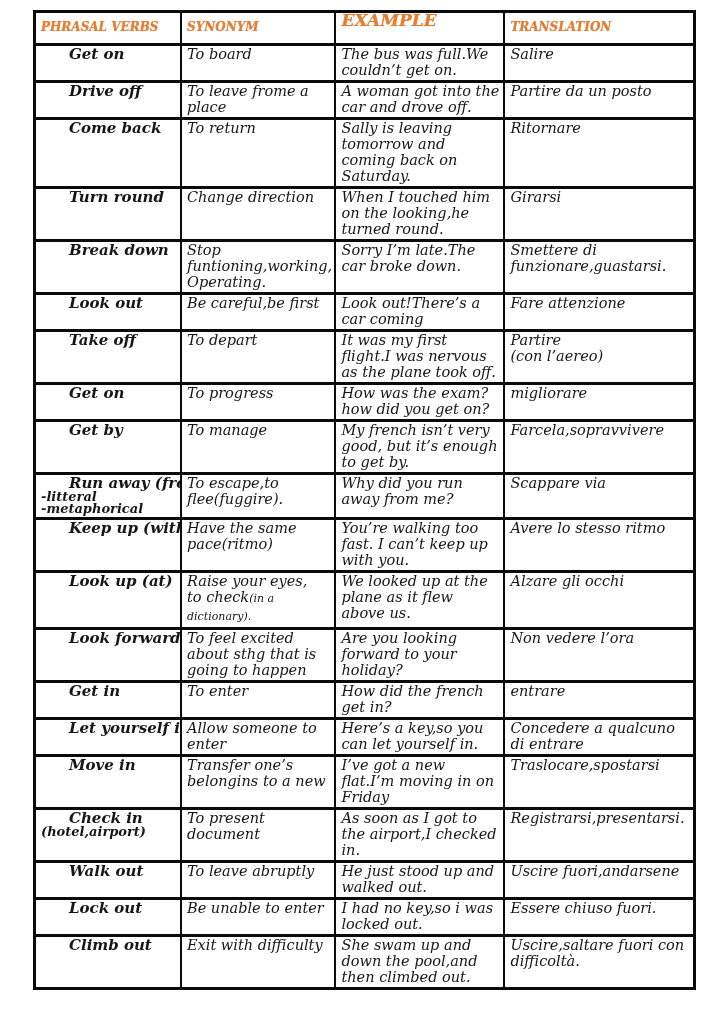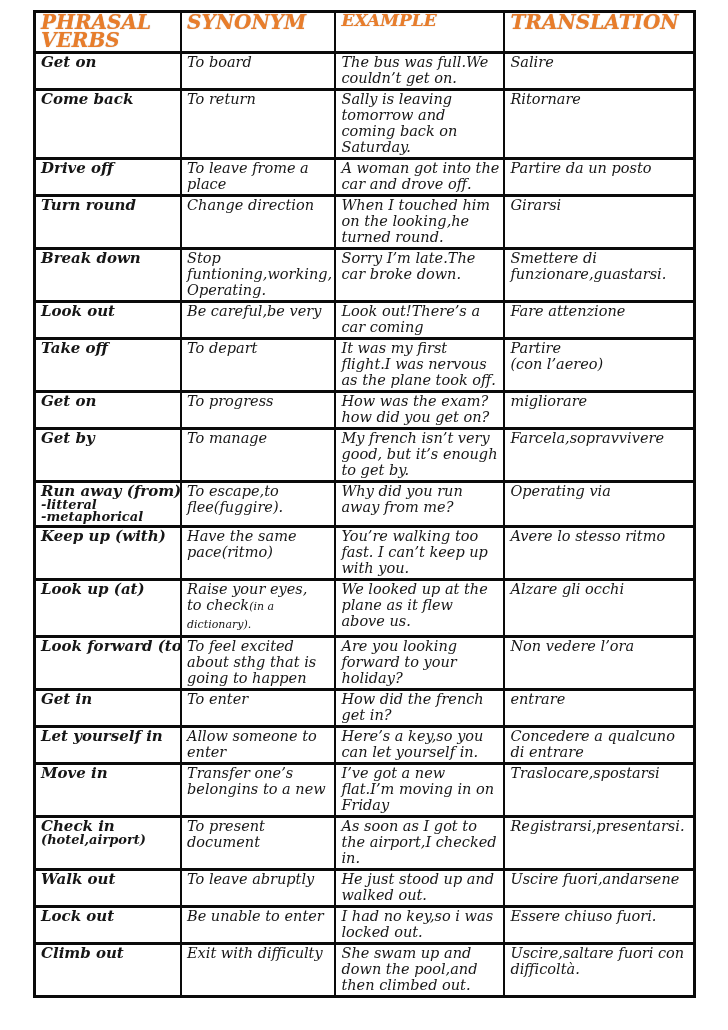--- a/index.html
+++ b/index.html
@@ -30,40 +30,40 @@
     vertical-align:top;
     text-align:left;
     padding:0 4px 2px 5px;
     white-space:pre-wrap;
     overflow:hidden;
   }
   th{
     color:var(--header-color,#e87d2b);
     font-style:italic;
     font-weight:bold;
-    font-size:20px;
-    line-height:18px;
+    font-size:12px;
+    line-height:28px;
     height:20px;
     text-shadow:0 0 1px rgba(120,50,0,.45);
   }
   th.header-example{
     font-size:17px;
     line-height:15px;
     vertical-align:top;
   }
   td{
     font-style:italic;
     font-size:14.5px;
     line-height:16px;
   }
   td.verb-cell{
     font-weight:bold;
     font-size:15px;
   }
-  td.verb-cell .verb{white-space:nowrap;}
+  td.verb-cell .verb{white-space:nowrap;margin-left:28px;}
   .verb-note{
     font-size:13px;
     font-weight:bold;
     font-style:italic;
     line-height:12px;
     white-space:pre-line;
   }
   .small{
     font-size:11px;
   }
@@ -91,46 +91,46 @@
       </tr>
     </thead>
     <tbody>
         <tr>
           <td class="verb-cell"><span class="verb">Get on</span></td>
           <td>To board</td>
           <td>The bus was full.We couldn’t get on.</td>
           <td>Salire</td>
         </tr>
         <tr>
+          <td class="verb-cell"><span class="verb">Drive off</span></td>
+          <td>To leave frome a place</td>
+          <td>A woman got into the car and drove off.</td>
+          <td>Partire da un posto</td>
+        </tr>
+        <tr>
           <td class="verb-cell"><span class="verb">Come back</span></td>
           <td>To return</td>
           <td>Sally is leaving tomorrow and coming back on Saturday.</td>
           <td>Ritornare</td>
         </tr>
         <tr>
-          <td class="verb-cell"><span class="verb">Drive off</span></td>
-          <td>To leave frome a place</td>
-          <td>A woman got into the car and drove off.</td>
-          <td>Partire da un posto</td>
-        </tr>
-        <tr>
           <td class="verb-cell"><span class="verb">Turn round</span></td>
           <td>Change direction</td>
           <td>When I touched him on the looking,he turned round.</td>
           <td>Girarsi</td>
         </tr>
         <tr>
           <td class="verb-cell"><span class="verb">Break down</span></td>
           <td>Stop funtioning,working, Operating.</td>
           <td>Sorry I’m late.The car broke down.</td>
           <td>Smettere di funzionare,guastarsi.</td>
         </tr>
         <tr>
           <td class="verb-cell"><span class="verb">Look out</span></td>
-          <td>Be careful,be very</td>
+          <td>Be careful,be first</td>
           <td>Look out!There’s a car coming</td>
           <td>Fare attenzione</td>
         </tr>
         <tr>
           <td class="verb-cell"><span class="verb">Take off</span></td>
           <td>To depart</td>
           <td>It was my first flight.I was nervous as the plane took off.</td>
           <td>Partire
 (con l’aereo)</td>
         </tr>
@@ -144,21 +144,21 @@
           <td class="verb-cell"><span class="verb">Get by</span></td>
           <td>To manage</td>
           <td>My french isn’t very good, but it’s enough to get by.</td>
           <td>Farcela,sopravvivere</td>
         </tr>
         <tr>
           <td class="verb-cell"><span class="verb">Run away (from)</span><div class="verb-note">-litteral
 -metaphorical</div></td>
           <td>To escape,to flee(fuggire).</td>
           <td>Why did you run away from me?</td>
-          <td>Operating via</td>
+          <td>Scappare via</td>
         </tr>
         <tr>
           <td class="verb-cell"><span class="verb">Keep up (with)</span></td>
           <td>Have the same pace(ritmo)</td>
           <td>You’re walking too fast. I can’t keep up with you.</td>
           <td>Avere lo stesso ritmo</td>
         </tr>
         <tr>
           <td class="verb-cell"><span class="verb">Look up (at)</span></td>
           <td>Raise your eyes,

